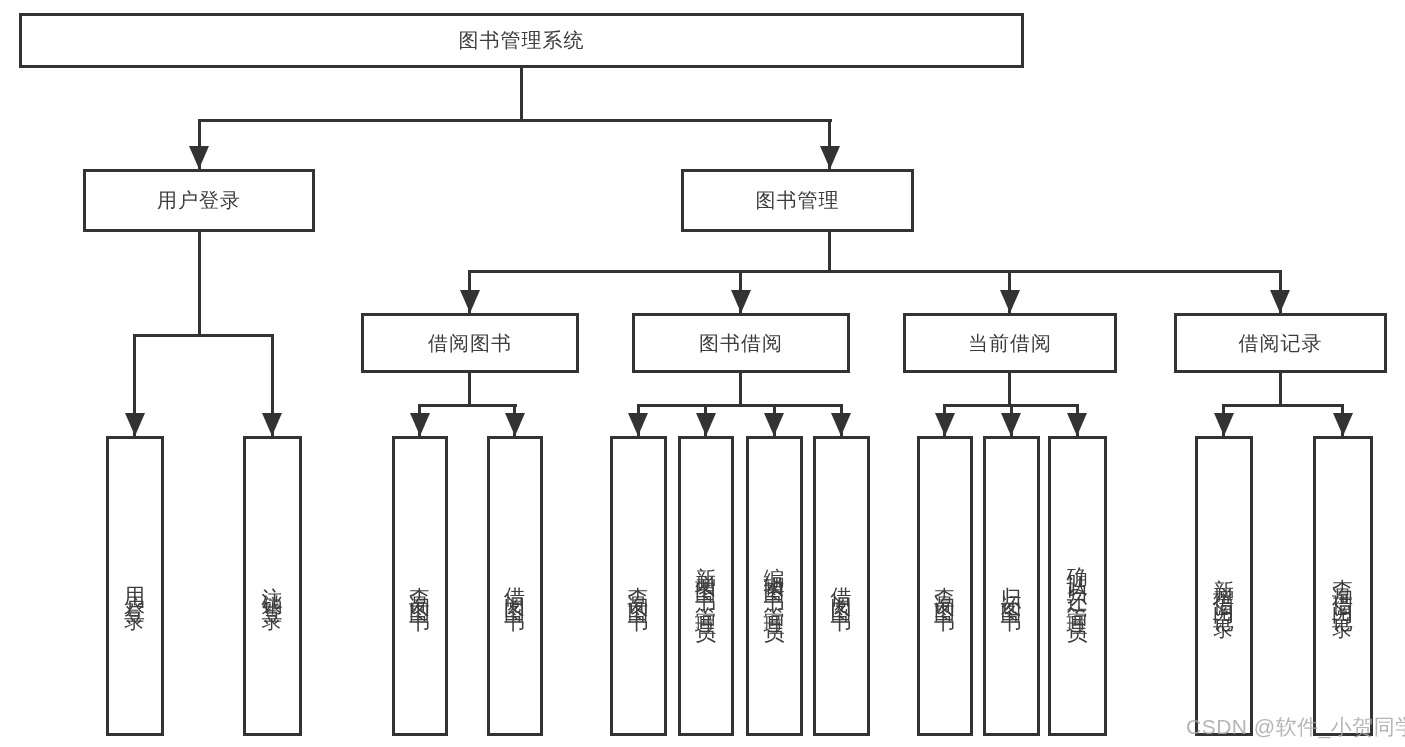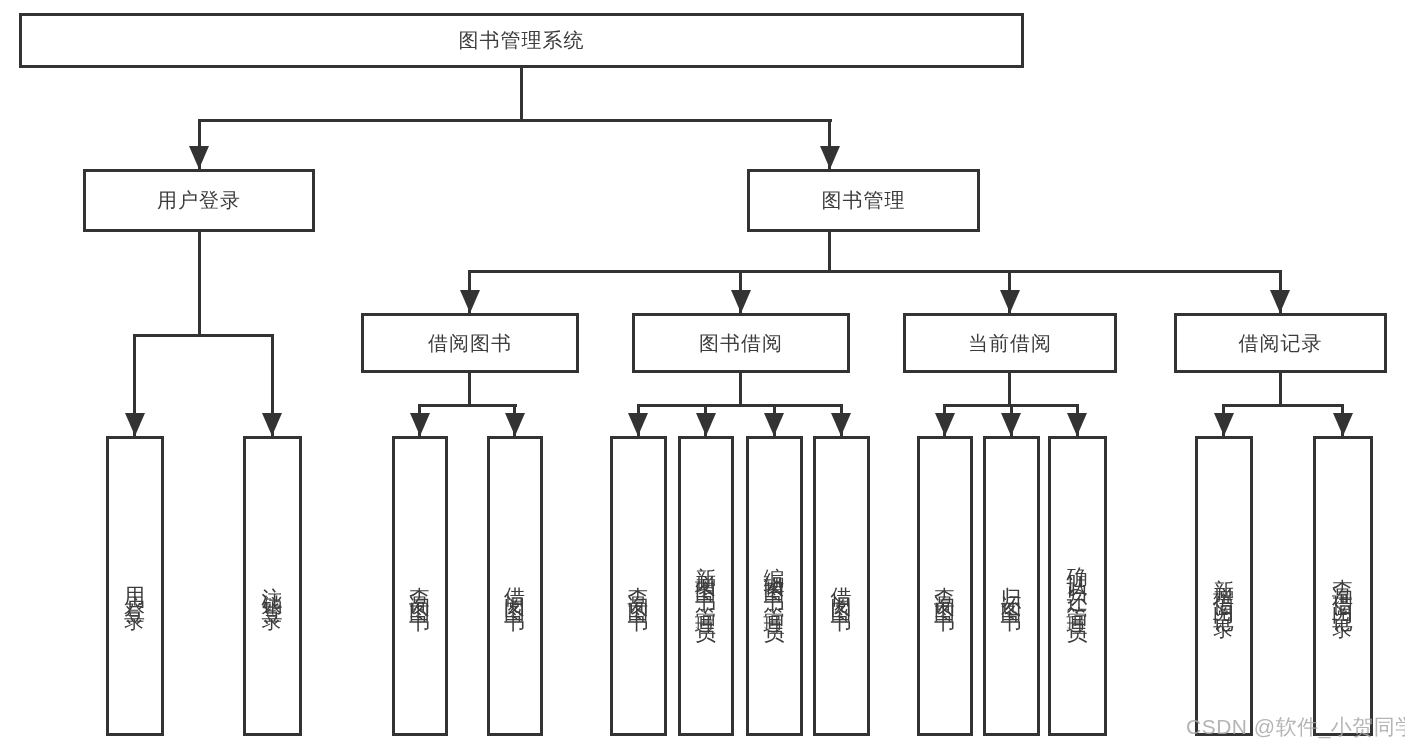--- a/index.html
+++ b/index.html
@@ -51,21 +51,21 @@
   <div class="vline" style="left:520px;top:68px;height:52px"></div>
   <div class="hline" style="left:198px;top:119px;width:634px"></div>
   <div class="vline" style="left:198px;top:119px;height:50px"></div>
   <div class="vline" style="left:828px;top:119px;height:50px"></div>
   <div class="arrowhead" style="left:189px;top:146px"></div>
   <div class="arrowhead" style="left:820px;top:146px"></div>
 
   <div class="box" style="left:83px;top:169px;width:232px;height:63px">
     <span class="lbl">用户登录</span>
   </div>
-  <div class="box" style="left:747px;top:169px;width:233px;height:63px">
+  <div class="box" style="left:681px;top:169px;width:233px;height:63px">
     <span class="lbl">图书管理</span>
   </div>
 
   <div class="vline" style="left:198px;top:232px;height:104px"></div>
   <div class="hline" style="left:133px;top:334px;width:140px"></div>
   <div class="vline" style="left:133px;top:334px;height:102px"></div>
   <div class="vline" style="left:271px;top:334px;height:102px"></div>
   <div class="arrowhead" style="left:125px;top:413px"></div>
   <div class="arrowhead" style="left:262px;top:413px"></div>
 

